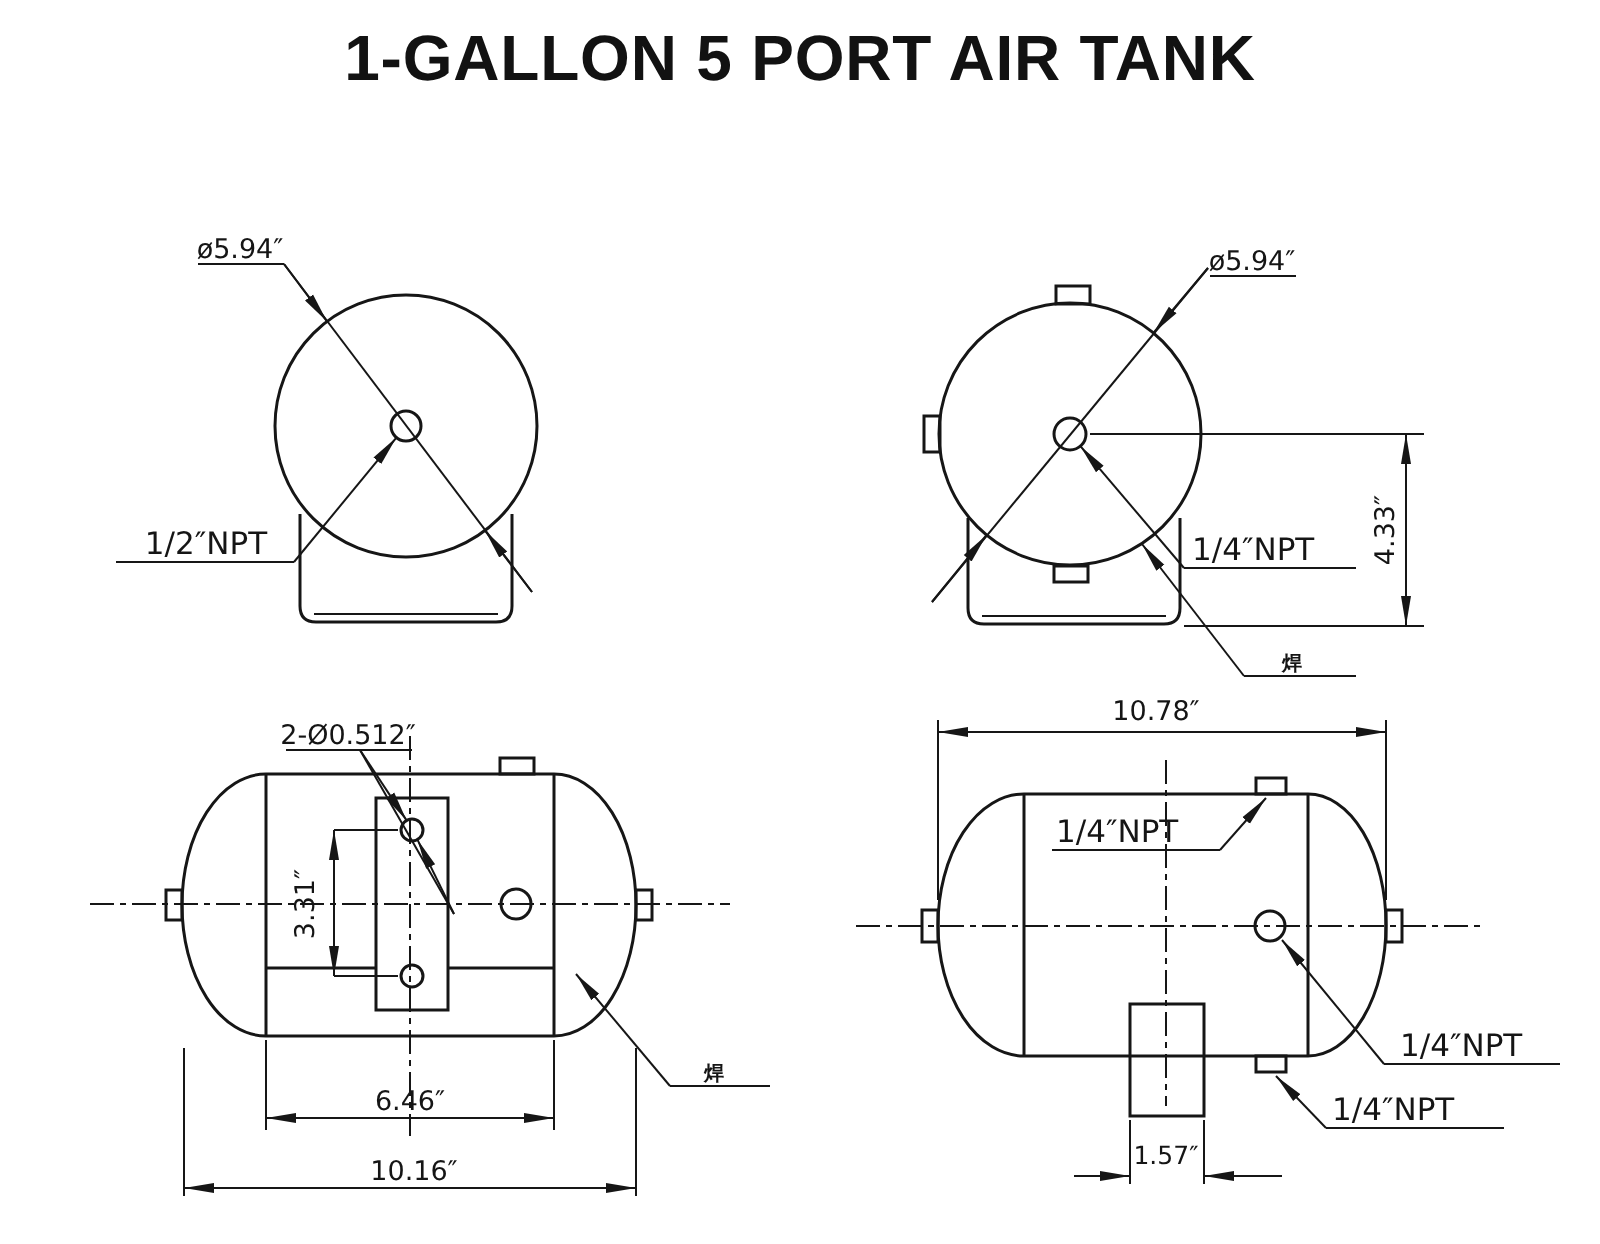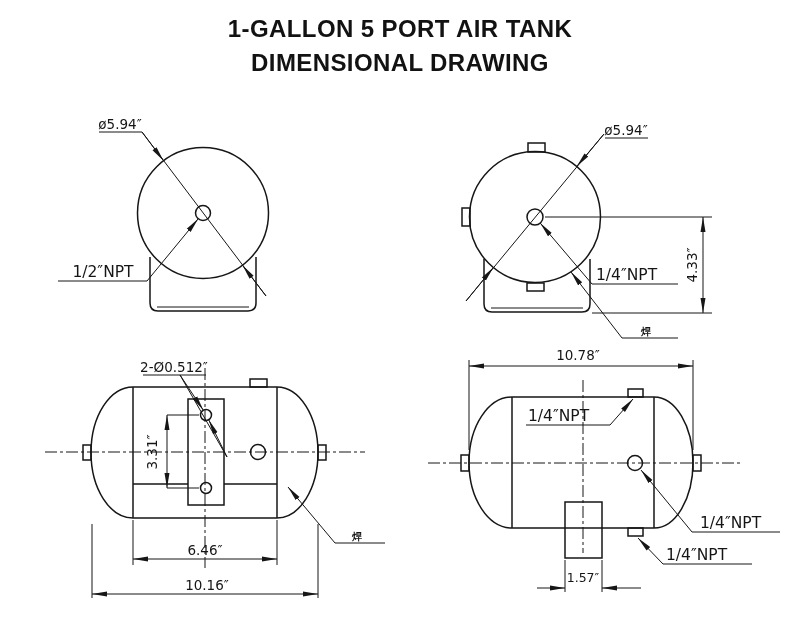--- a/index.html
+++ b/index.html
@@ -1,36 +1,35 @@
 <!DOCTYPE html>
 <html><head>
 <meta charset="utf-8">
 <style>
   html,body{margin:0;padding:0;}
   #page{position:relative;width:800px;height:622px;background:#ffffff;overflow:hidden;
         font-family:"Liberation Sans",sans-serif;}
   #title{position:absolute;top:12px;left:0;width:800px;text-align:center;
-         font-weight:800;font-size:24px;line-height:34px;letter-spacing:.4px;
+         font-weight:800;font-size:32px;line-height:34px;letter-spacing:.4px;
          color:#121212;}
   #drawing{position:absolute;top:0;left:0;}
   svg text{font-family:"DejaVu Sans",sans-serif;fill:#151515;}
   .ln{stroke:#161616;stroke-width:1.5;fill:none;}
   .thin{stroke:#161616;stroke-width:1;fill:none;}
   .cl{stroke:#161616;stroke-width:1;fill:none;stroke-dasharray:12 3 3 3;}
   .dimtext{font-size:13.5px;}
   .npttext{font-size:15.5px;}
   .weldtext{font-size:10px;font-weight:bold;}
 </style>
 </head>
 <body>
 
 <div id="page">
   <div id="title">
     <div>1-GALLON 5 PORT AIR TANK</div>
-    <div>DIMENSIONAL DRAWING</div>
   </div>
 
   <svg id="drawing" width="800" height="622" viewBox="0 0 800 622">
     <defs>
       <marker id="arr" markerWidth="15" markerHeight="7" refX="15" refY="3.5" orient="auto" markerUnits="userSpaceOnUse">
         <path d="M15,3.5 L0,1 L0,6 z" fill="#161616"></path>
       </marker>
     </defs>
 
     <g>

